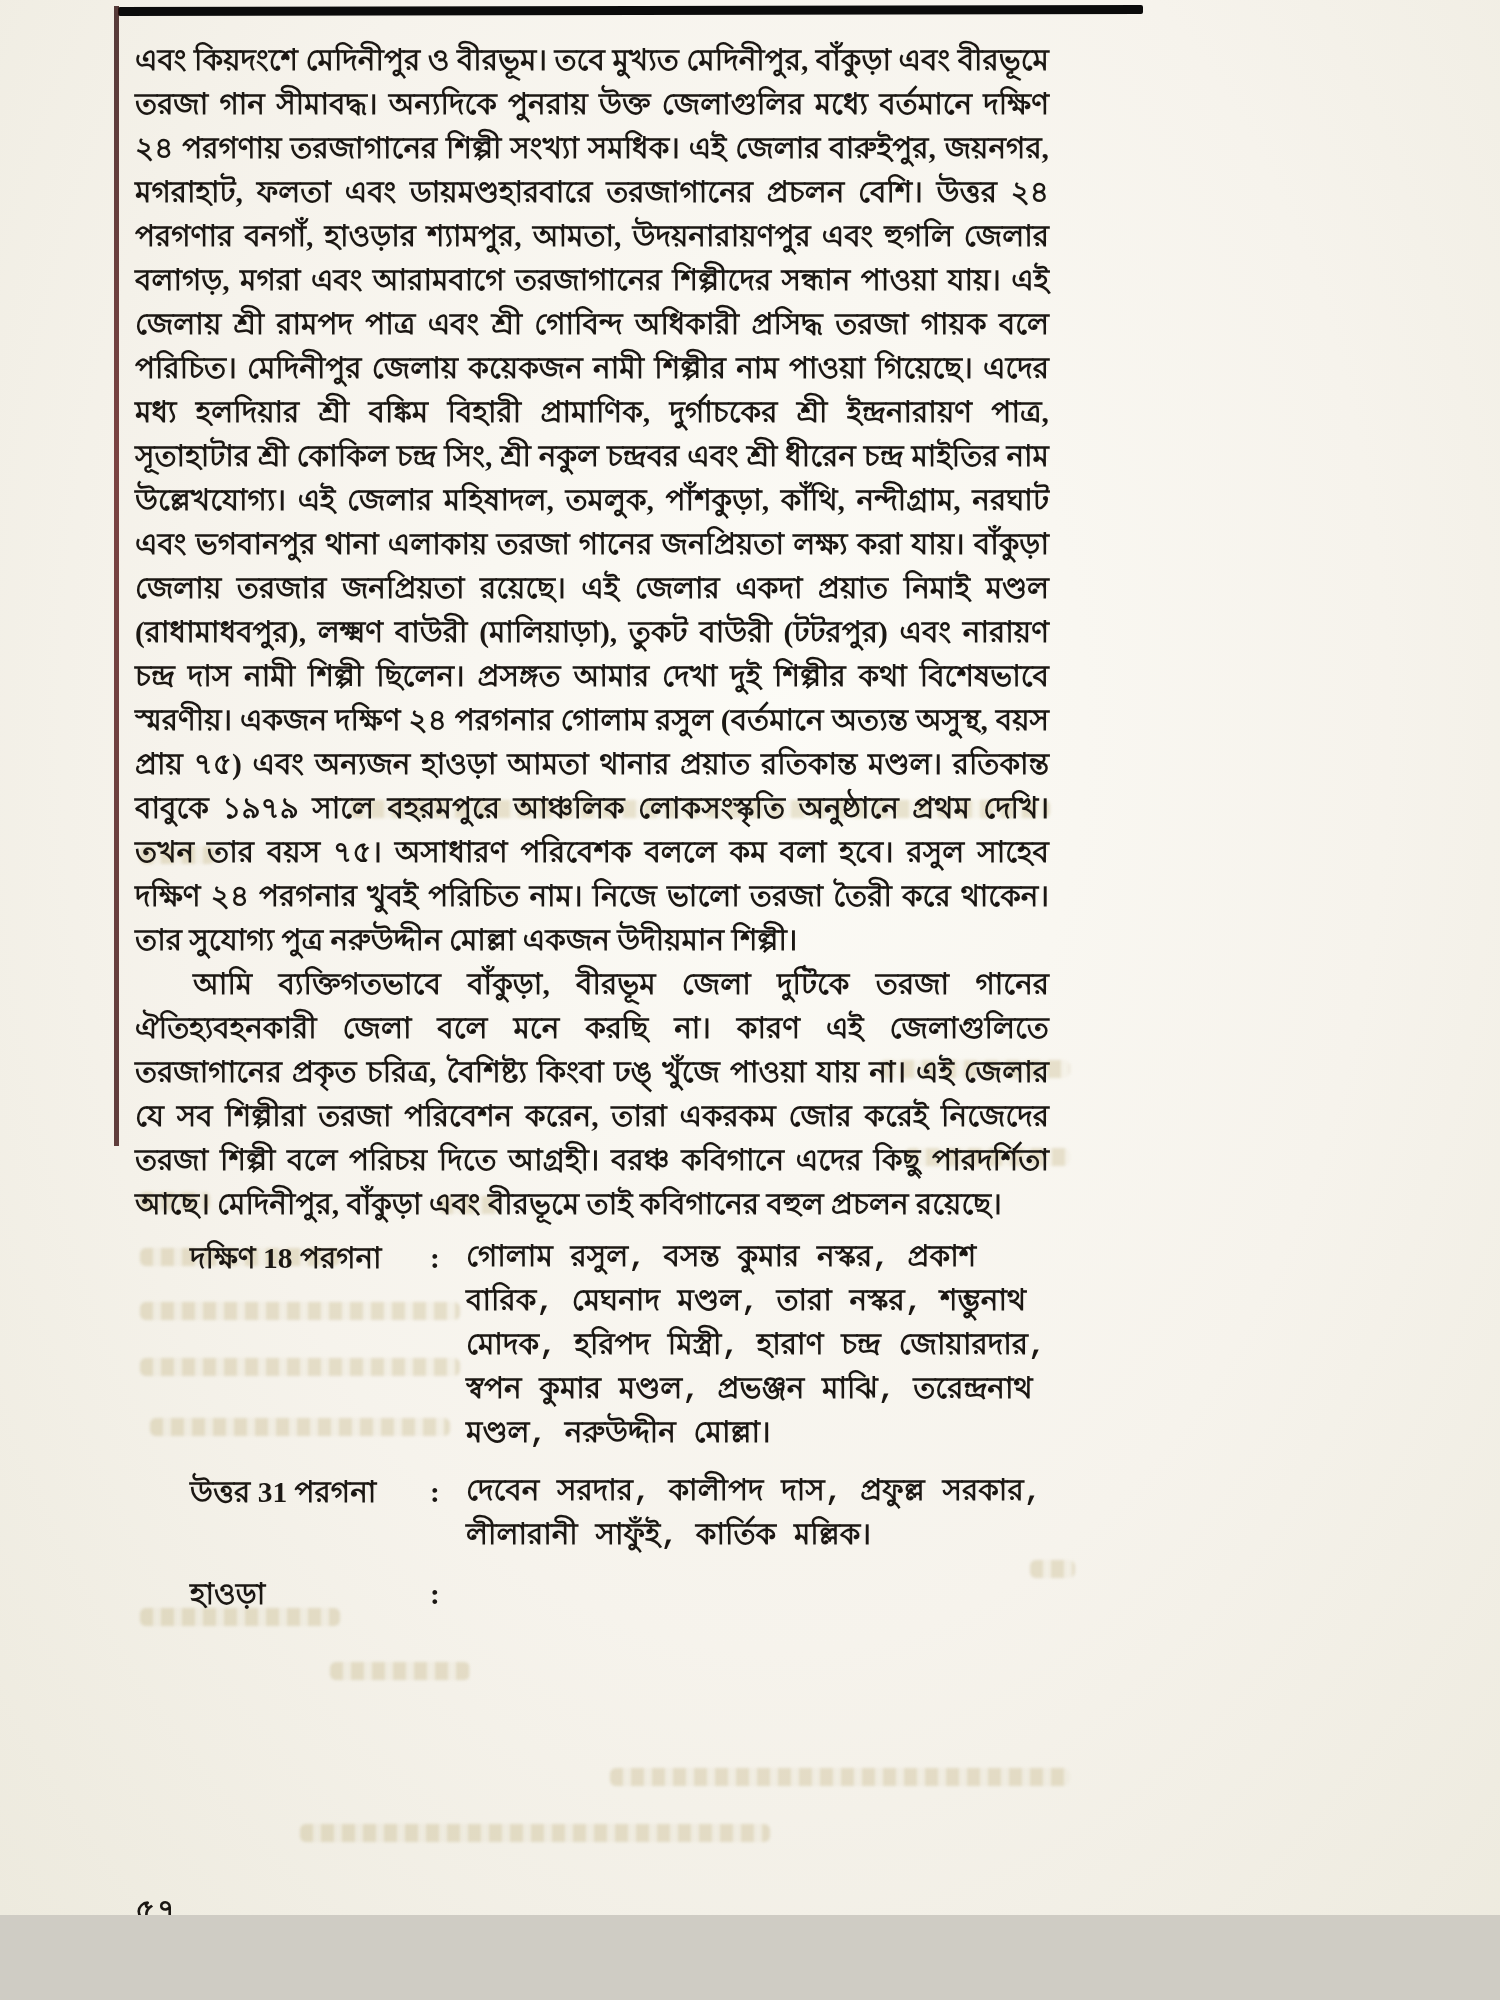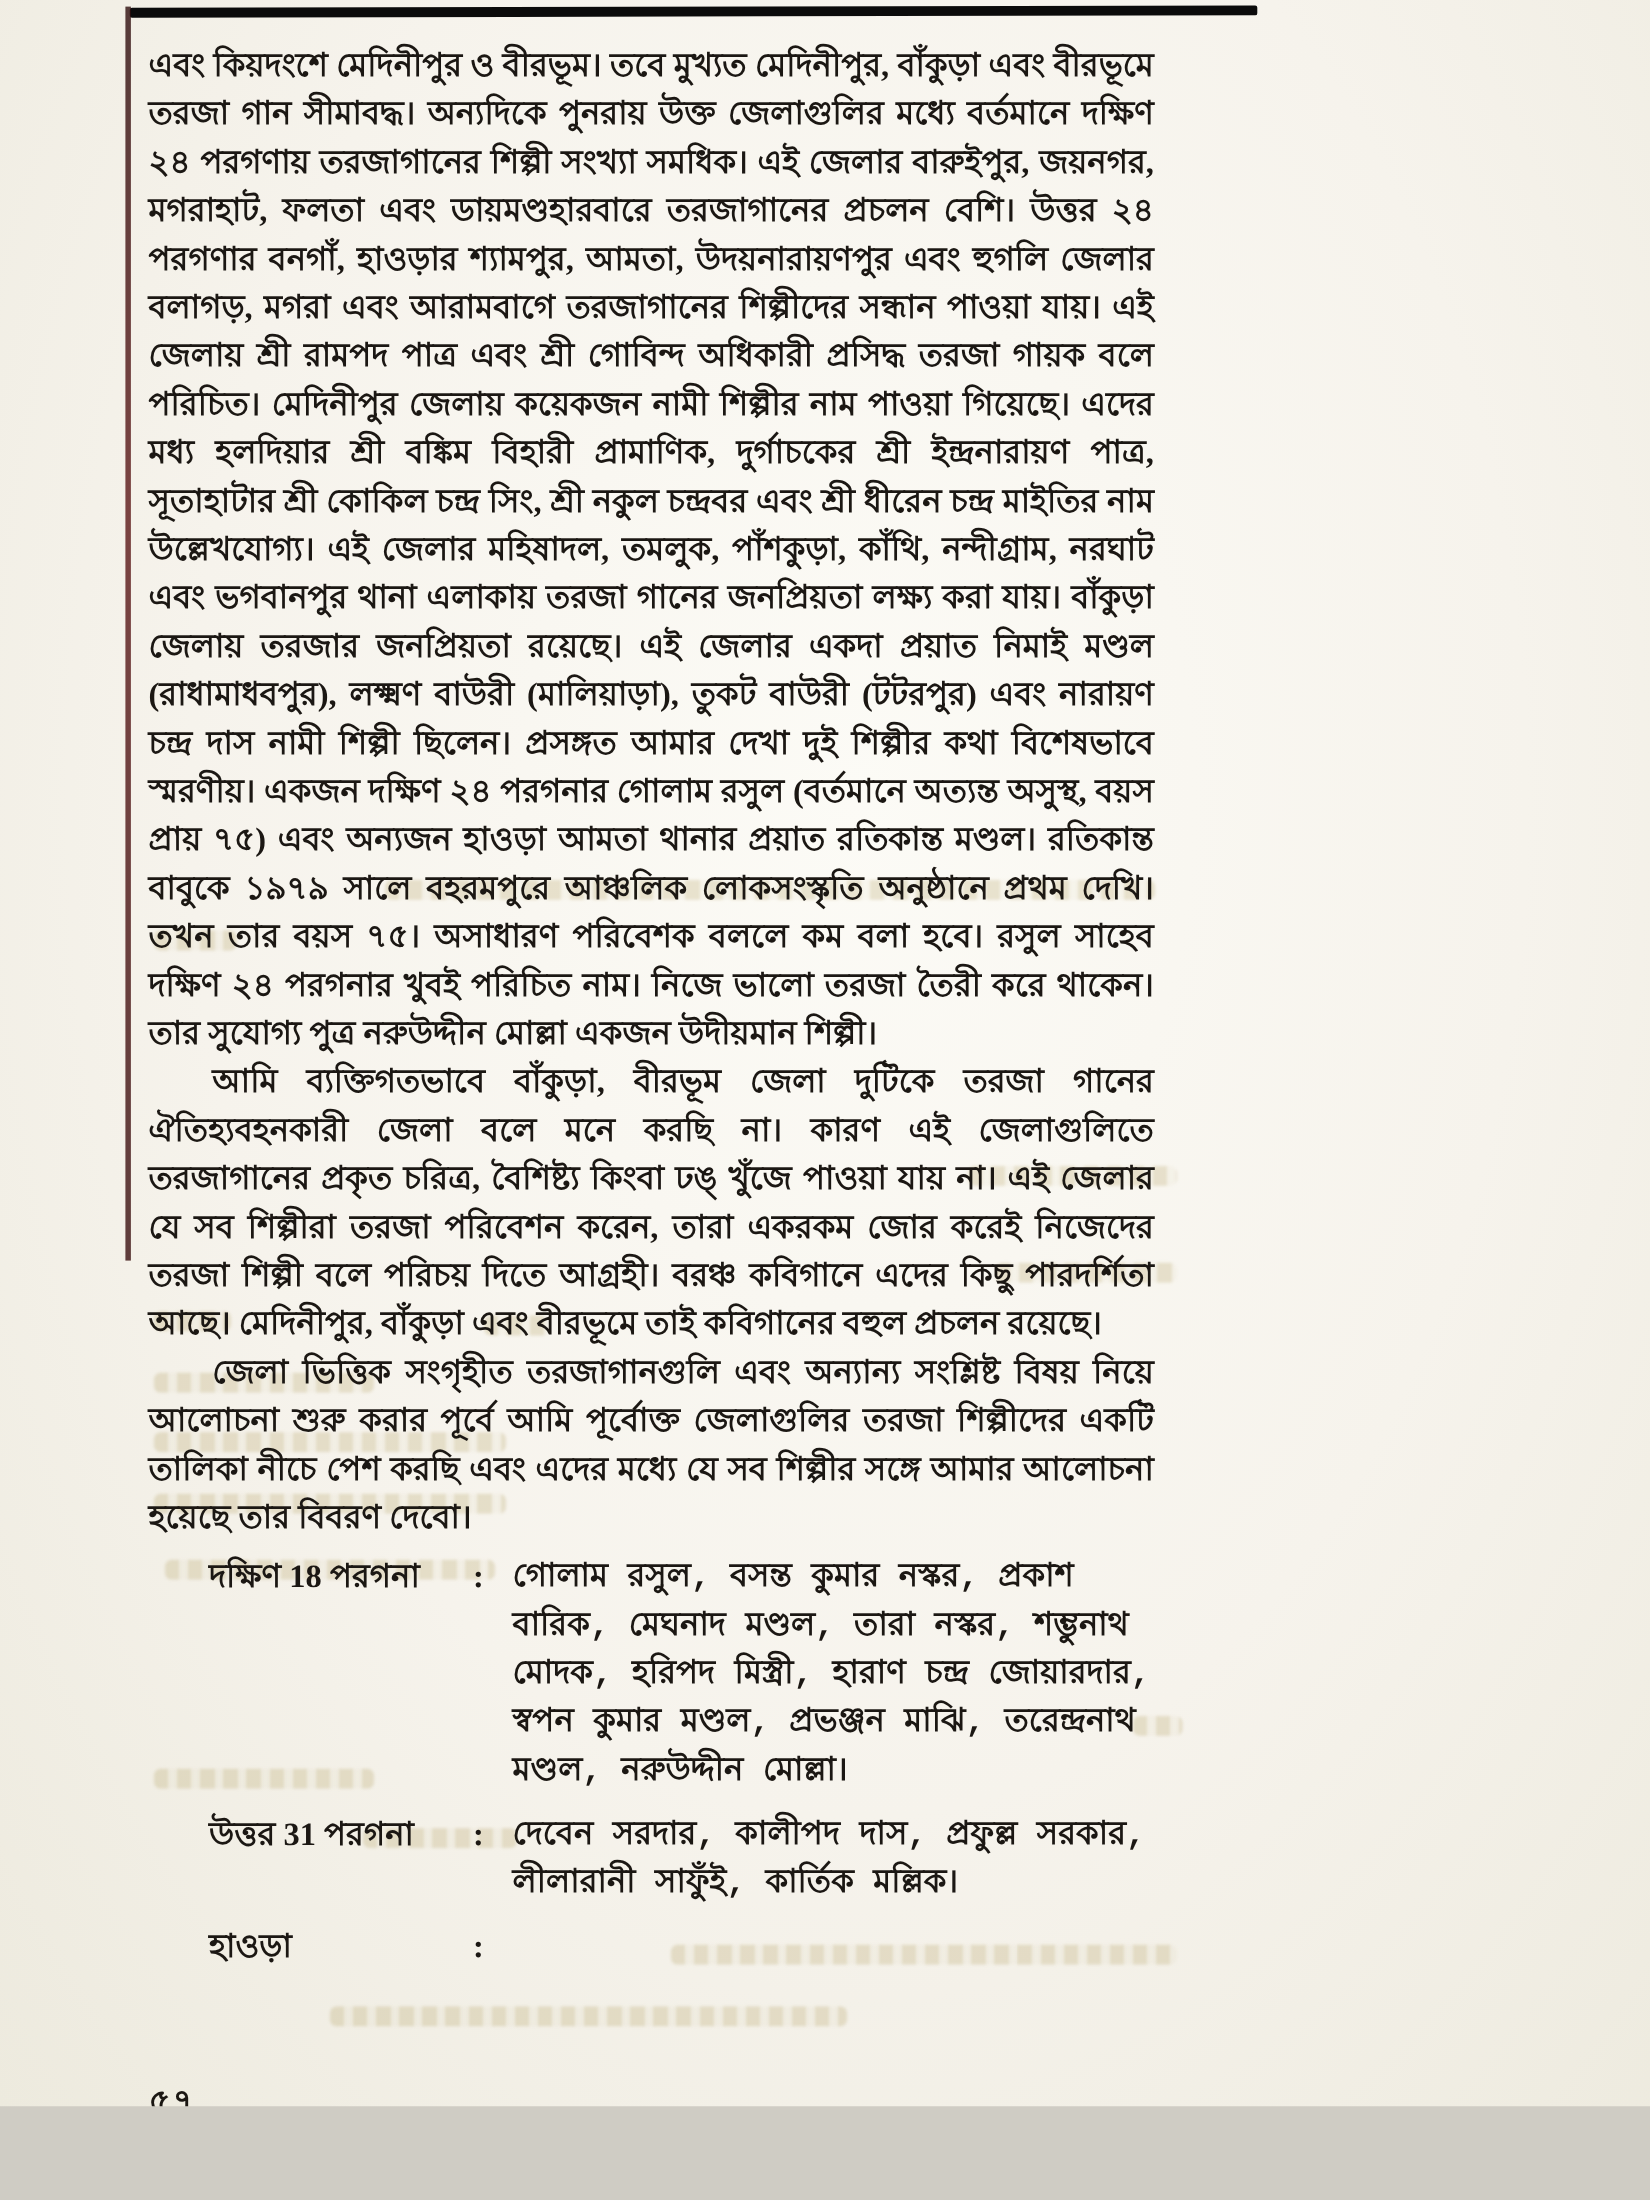--- a/index.html
+++ b/index.html
@@ -124,21 +124,20 @@
   <div class="bleed" style="left:610px; top:1768px; width:460px;"></div>
   <div class="bleed" style="left:300px; top:1824px; width:470px;"></div>
   <div class="bleed" style="left:320px; top:1928px; width:560px;"></div>
 
   <div class="text-block">
 
     <p>এবং কিয়দংশে মেদিনীপুর ও বীরভূম। তবে মুখ্যত মেদিনীপুর, বাঁকুড়া এবং বীরভূমে তরজা গান সীমাবদ্ধ। অন্যদিকে পুনরায় উক্ত জেলাগুলির মধ্যে বর্তমানে দক্ষিণ ২৪ পরগণায় তরজাগানের শিল্পী সংখ্যা সমধিক। এই জেলার বারুইপুর, জয়নগর, মগরাহাট, ফলতা এবং ডায়মণ্ডহারবারে তরজাগানের প্রচলন বেশি। উত্তর ২৪ পরগণার বনগাঁ, হাওড়ার শ্যামপুর, আমতা, উদয়নারায়ণপুর এবং হুগলি জেলার বলাগড়, মগরা এবং আরামবাগে তরজাগানের শিল্পীদের সন্ধান পাওয়া যায়। এই জেলায় শ্রী রামপদ পাত্র এবং শ্রী গোবিন্দ অধিকারী প্রসিদ্ধ তরজা গায়ক বলে পরিচিত। মেদিনীপুর জেলায় কয়েকজন নামী শিল্পীর নাম পাওয়া গিয়েছে। এদের মধ্য হলদিয়ার শ্রী বঙ্কিম বিহারী প্রামাণিক, দুর্গাচকের শ্রী ইন্দ্রনারায়ণ পাত্র, সূতাহাটার শ্রী কোকিল চন্দ্র সিং, শ্রী নকুল চন্দ্রবর এবং শ্রী ধীরেন চন্দ্র মাইতির নাম উল্লেখযোগ্য। এই জেলার মহিষাদল, তমলুক, পাঁশকুড়া, কাঁথি, নন্দীগ্রাম, নরঘাট এবং ভগবানপুর থানা এলাকায় তরজা গানের জনপ্রিয়তা লক্ষ্য করা যায়। বাঁকুড়া জেলায় তরজার জনপ্রিয়তা  রয়েছে। এই জেলার একদা প্রয়াত নিমাই মণ্ডল (রাধামাধবপুর), লক্ষ্মণ বাউরী (মালিয়াড়া), তুকট বাউরী (টটরপুর) এবং নারায়ণ চন্দ্র দাস নামী শিল্পী ছিলেন। প্রসঙ্গত আমার দেখা দুই শিল্পীর কথা বিশেষভাবে স্মরণীয়। একজন দক্ষিণ ২৪ পরগনার গোলাম রসুল (বর্তমানে অত্যন্ত অসুস্থ, বয়স প্রায় ৭৫) এবং অন্যজন হাওড়া আমতা থানার প্রয়াত রতিকান্ত মণ্ডল। রতিকান্ত বাবুকে ১৯৭৯ সালে বহরমপুরে আঞ্চলিক লোকসংস্কৃতি অনুষ্ঠানে প্রথম দেখি। তখন তার বয়স ৭৫। অসাধারণ পরিবেশক বললে কম বলা হবে। রসুল সাহেব দক্ষিণ ২৪ পরগনার খুবই পরিচিত নাম। নিজে ভালো তরজা তৈরী করে থাকেন। তার সুযোগ্য পুত্র নরুউদ্দীন মোল্লা একজন উদীয়মান শিল্পী।</p>
 
     <p class="indented">আমি ব্যক্তিগতভাবে বাঁকুড়া, বীরভূম জেলা দুটিকে তরজা গানের ঐতিহ্যবহনকারী জেলা বলে মনে করছি না। কারণ এই জেলাগুলিতে তরজাগানের প্রকৃত চরিত্র, বৈশিষ্ট্য কিংবা ঢঙ্ খুঁজে পাওয়া যায় না। এই জেলার যে সব শিল্পীরা তরজা পরিবেশন করেন, তারা একরকম জোর করেই নিজেদের তরজা শিল্পী বলে পরিচয় দিতে আগ্রহী। বরঞ্চ কবিগানে এদের কিছু পারদর্শিতা আছে। মেদিনীপুর, বাঁকুড়া এবং বীরভূমে তাই কবিগানের বহুল প্রচলন রয়েছে।</p>
 
-    <p class="indented">জেলা ভিত্তিক সংগৃহীত তরজাগানগুলি এবং অন্যান্য সংশ্লিষ্ট বিষয় নিয়ে আলোচনা শুরু করার পূর্বে আমি পূর্বোক্ত জেলাগুলির তরজা শিল্পীদের একটি তালিকা নীচে পেশ করছি এবং এদের মধ্যে যে সব শিল্পীর সঙ্গে আমার আলোচনা হয়েছে তার বিবরণ দেবো।</p>
 
     <div class="artist-list">
 
       <div class="list-row">
         <span class="district-label">দক্ষিণ 18 পরগনা</span>
         <span class="colon-sep">:</span>
         <span class="artist-names">গোলাম রসুল, বসন্ত কুমার নস্কর, প্রকাশ বারিক, মেঘনাদ মণ্ডল, তারা নস্কর, শম্ভুনাথ মোদক, হরিপদ মিস্ত্রী, হারাণ চন্দ্র জোয়ারদার, স্বপন কুমার মণ্ডল, প্রভঞ্জন মাঝি, তরেন্দ্রনাথ মণ্ডল, নরুউদ্দীন মোল্লা।</span>
       </div>
 
       <div class="list-row">

